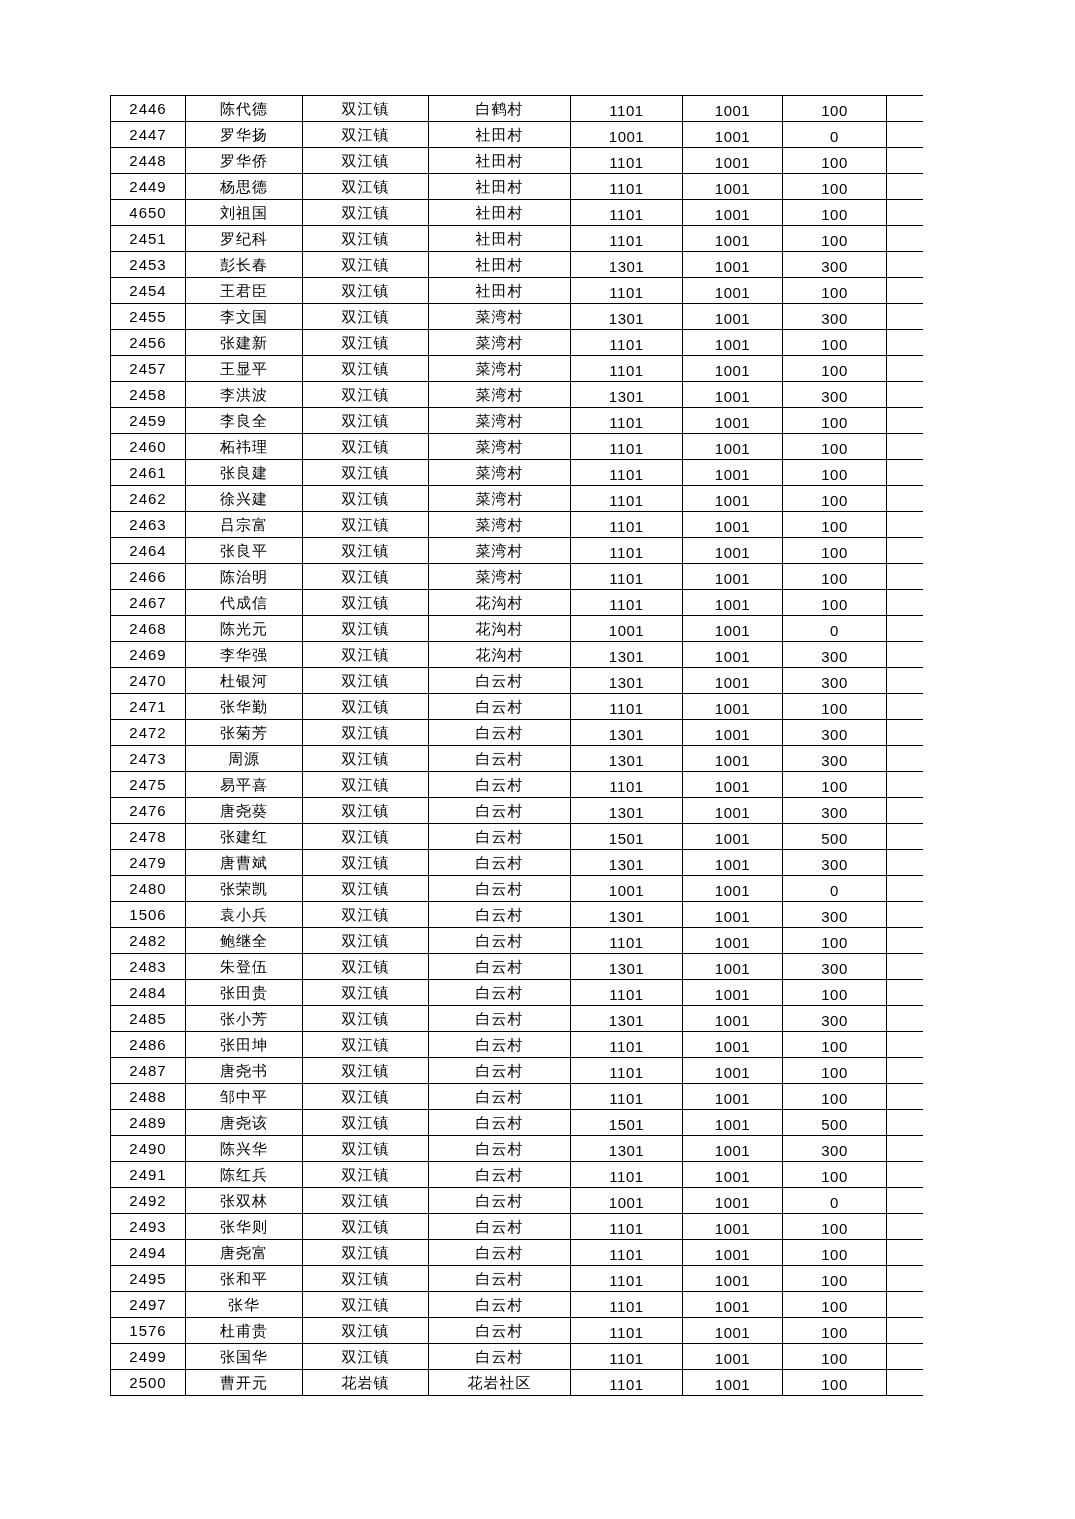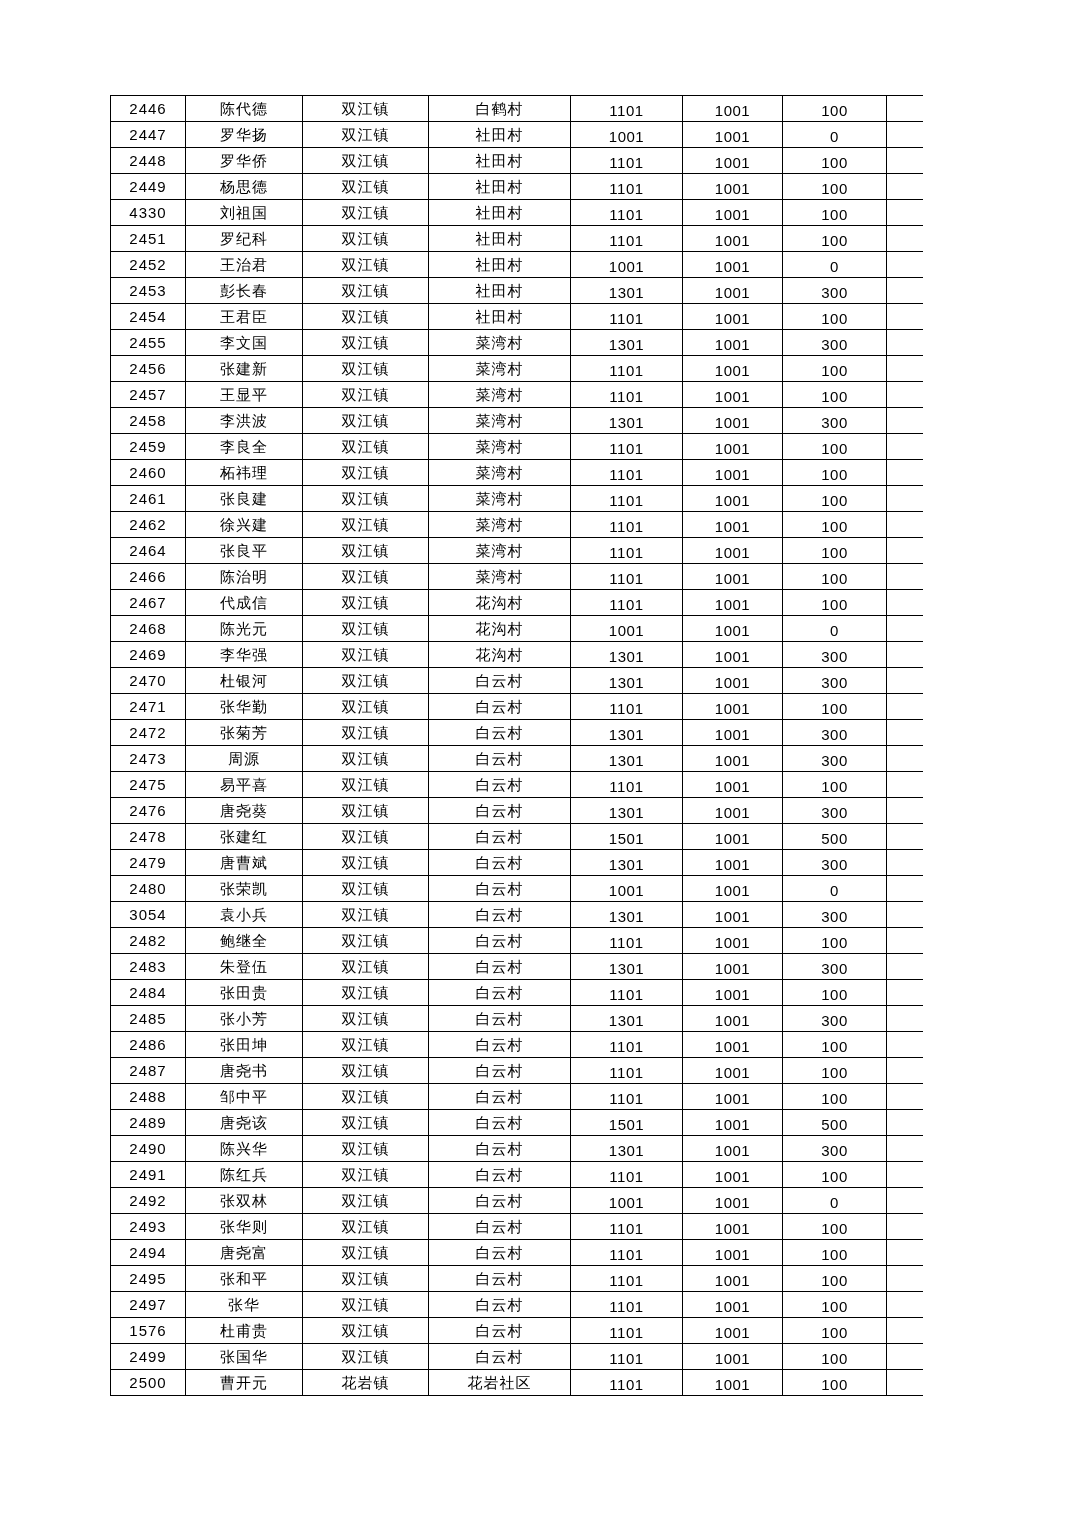--- a/index.html
+++ b/index.html
@@ -98,51 +98,41 @@
     <td class="c-text">杨思德</td>
     <td class="c-text">双江镇</td>
     <td class="c-text">社田村</td>
     <td class="c-num">1101</td>
     <td class="c-num">1001</td>
     <td class="c-num">100</td>
     <td class="c-text"></td>
   </tr>
 
   <tr>
-    <td class="c-text">4330</td>
+    <td class="c-text">4650</td>
     <td class="c-text">刘祖国</td>
     <td class="c-text">双江镇</td>
     <td class="c-text">社田村</td>
     <td class="c-num">1101</td>
     <td class="c-num">1001</td>
     <td class="c-num">100</td>
     <td class="c-text"></td>
   </tr>
 
   <tr>
     <td class="c-text">2451</td>
     <td class="c-text">罗纪科</td>
     <td class="c-text">双江镇</td>
     <td class="c-text">社田村</td>
     <td class="c-num">1101</td>
     <td class="c-num">1001</td>
     <td class="c-num">100</td>
     <td class="c-text"></td>
   </tr>
 
-  <tr>
-    <td class="c-text">2452</td>
-    <td class="c-text">王治君</td>
-    <td class="c-text">双江镇</td>
-    <td class="c-text">社田村</td>
-    <td class="c-num">1001</td>
-    <td class="c-num">1001</td>
-    <td class="c-num">0</td>
-    <td class="c-text"></td>
-  </tr>
 
   <tr>
     <td class="c-text">2453</td>
     <td class="c-text">彭长春</td>
     <td class="c-text">双江镇</td>
     <td class="c-text">社田村</td>
     <td class="c-num">1301</td>
     <td class="c-num">1001</td>
     <td class="c-num">300</td>
     <td class="c-text"></td>
@@ -240,20 +230,30 @@
     <td class="c-text">2462</td>
     <td class="c-text">徐兴建</td>
     <td class="c-text">双江镇</td>
     <td class="c-text">菜湾村</td>
     <td class="c-num">1101</td>
     <td class="c-num">1001</td>
     <td class="c-num">100</td>
     <td class="c-text"></td>
   </tr>
 
+  <tr>
+    <td class="c-text">2463</td>
+    <td class="c-text">吕宗富</td>
+    <td class="c-text">双江镇</td>
+    <td class="c-text">菜湾村</td>
+    <td class="c-num">1101</td>
+    <td class="c-num">1001</td>
+    <td class="c-num">100</td>
+    <td class="c-text"></td>
+  </tr>
 
   <tr>
     <td class="c-text">2464</td>
     <td class="c-text">张良平</td>
     <td class="c-text">双江镇</td>
     <td class="c-text">菜湾村</td>
     <td class="c-num">1101</td>
     <td class="c-num">1001</td>
     <td class="c-num">100</td>
     <td class="c-text"></td>
@@ -399,21 +399,21 @@
     <td class="c-text">张荣凯</td>
     <td class="c-text">双江镇</td>
     <td class="c-text">白云村</td>
     <td class="c-num">1001</td>
     <td class="c-num">1001</td>
     <td class="c-num">0</td>
     <td class="c-text"></td>
   </tr>
 
   <tr>
-    <td class="c-text">3054</td>
+    <td class="c-text">1506</td>
     <td class="c-text">袁小兵</td>
     <td class="c-text">双江镇</td>
     <td class="c-text">白云村</td>
     <td class="c-num">1301</td>
     <td class="c-num">1001</td>
     <td class="c-num">300</td>
     <td class="c-text"></td>
   </tr>
 
   <tr>

